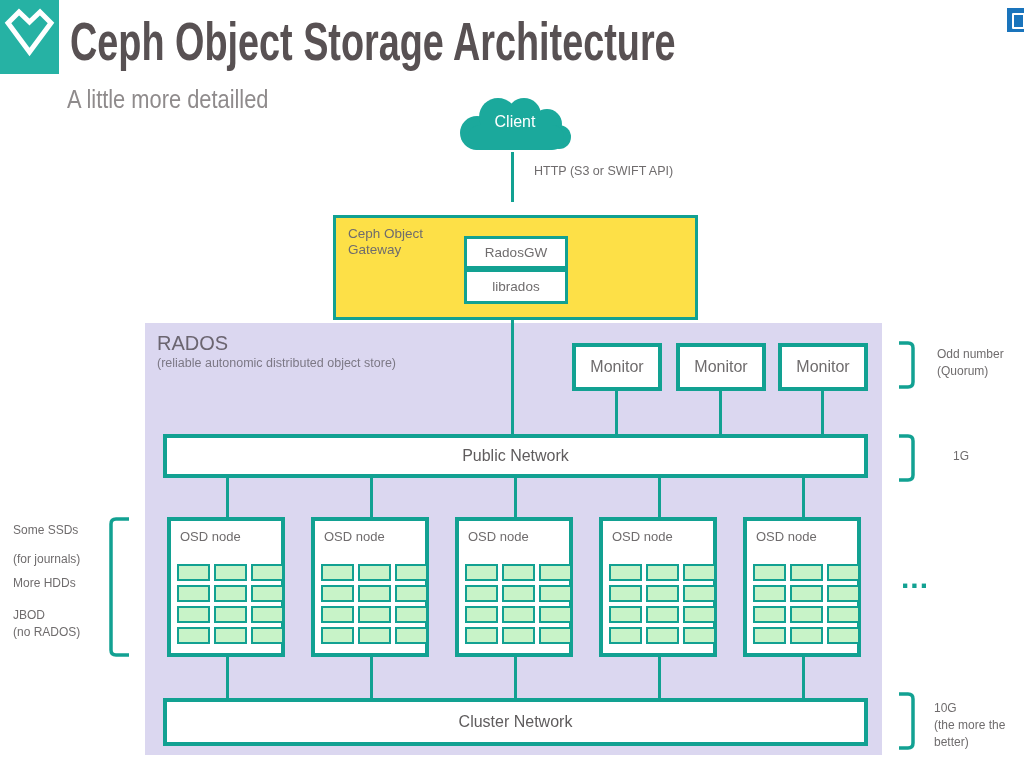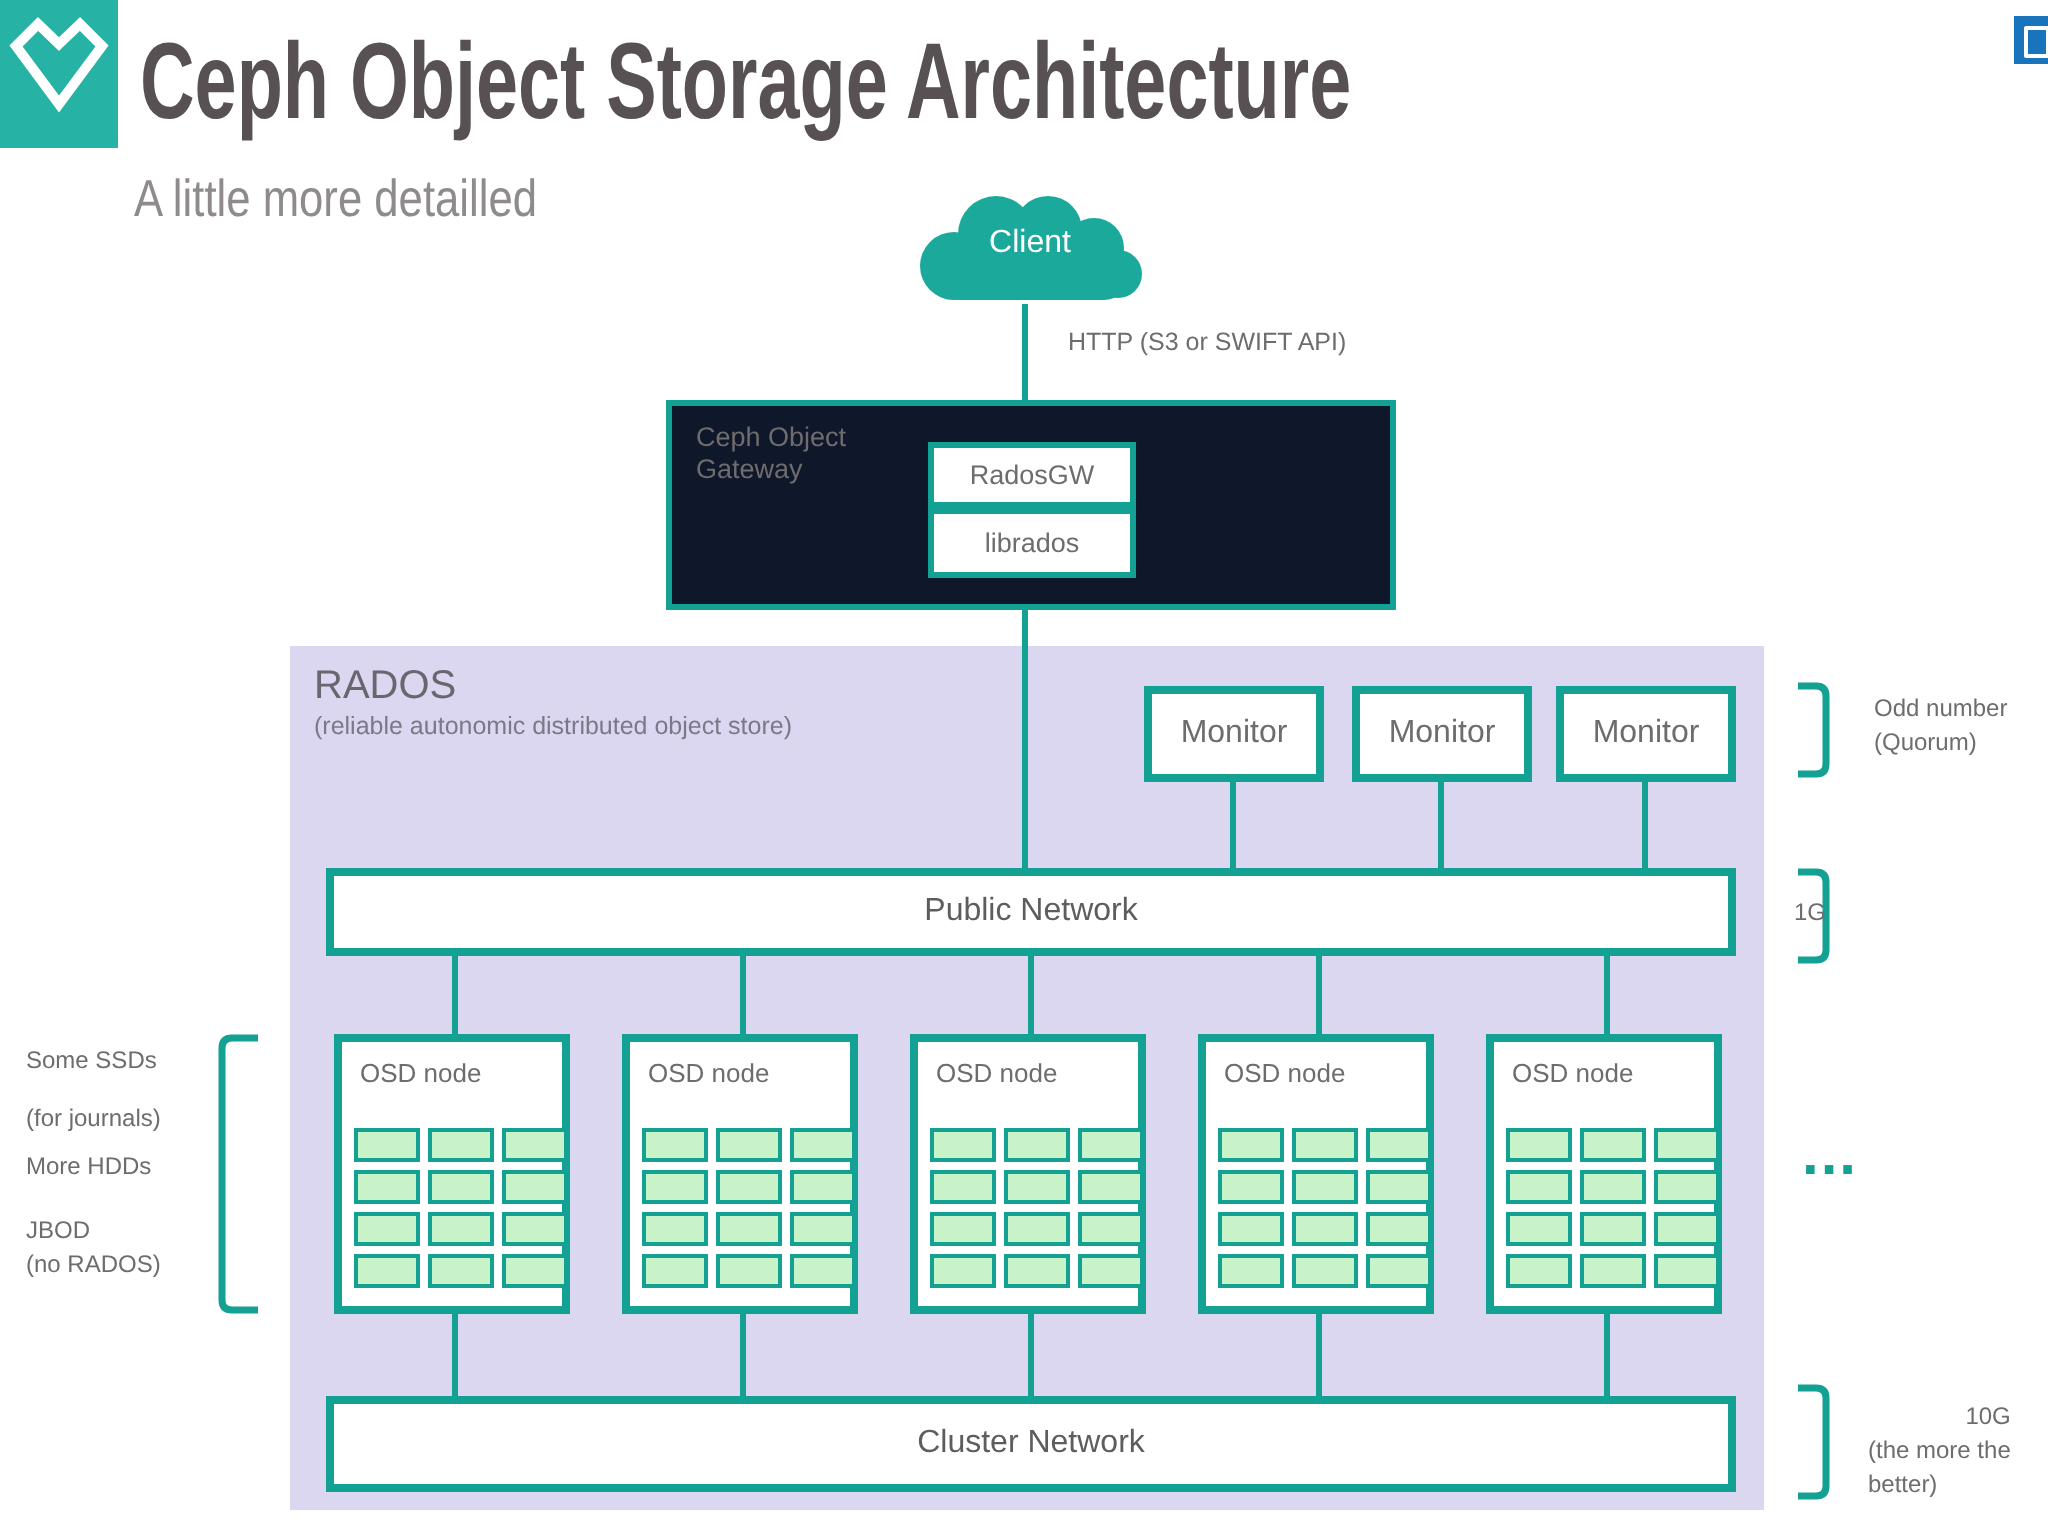--- a/index.html
+++ b/index.html
@@ -19,21 +19,21 @@
   .cloud{position:absolute;left:450px;top:93px;width:130px;height:64px;}
   .cloud-label{position:absolute;left:450px;top:113px;width:130px;text-align:center;
          color:#ffffff;font-size:16px;}
 
   
   .vline{position:absolute;width:3px;background:#12a192;}
 
   .small-label{position:absolute;font-size:12px;color:#6f6c6d;line-height:17px;}
 
   
-  .gateway{position:absolute;left:333px;top:200px;width:359px;height:99px;background:#0f172a;
+  .gateway{position:absolute;left:333px;top:215px;width:359px;height:99px;background:#fde047;
            border:3px solid #12a192;}
   .gateway-label{position:absolute;left:12px;top:8px;width:100px;font-size:13.5px;color:#6f6c6d;line-height:16px;}
   .inner-box{position:absolute;left:128px;width:98px;background:#ffffff;border:3px solid #12a192;
              display:flex;align-items:center;justify-content:center;font-size:13.5px;color:#6f6c6d;}
   .inner-box.radosgw{top:18px;height:27px;}
   .inner-box.librados{top:51px;height:29px;}
 
   
   .rados{position:absolute;left:145px;top:323px;width:737px;height:432px;background:#dbd7f0;}
   .rados-title{position:absolute;left:157px;top:332px;font-size:20px;color:#6b6570;}
@@ -273,24 +273,24 @@
     <path d="M2 3 L11 3 Q16 3 16 8 L16 42 Q16 47 11 47 L2 47" fill="none" stroke="#12a192" stroke-width="3.5"></path>
   </svg>
   <div class="small-label" style="left:937px;top:346px;">
     <span style="display:block;">Odd number</span>
     <span style="display:block;">(Quorum)</span>
   </div>
 
   <svg class="bracket" style="left:897px;top:433px;" width="20" height="50" viewBox="0 0 20 50">
     <path d="M2 3 L11 3 Q16 3 16 8 L16 42 Q16 47 11 47 L2 47" fill="none" stroke="#12a192" stroke-width="3.5"></path>
   </svg>
-  <div class="small-label" style="left:897px;top:448px;">1G</div>
+  <div class="small-label" style="left:953px;top:448px;">1G</div>
 
   <svg class="bracket" style="left:897px;top:691px;" width="20" height="60" viewBox="0 0 20 60">
     <path d="M2 3 L11 3 Q16 3 16 8 L16 52 Q16 57 11 57 L2 57" fill="none" stroke="#12a192" stroke-width="3.5"></path>
   </svg>
   <div class="small-label" style="left:934px;top:700px;">
-    <span style="display:block;text-align:right;">10G</span>
+    <span style="display:block;">10G</span>
     <span style="display:block;">(the more the</span>
     <span style="display:block;">better)</span>
   </div>
 
 </div>
 
 </body></html>

